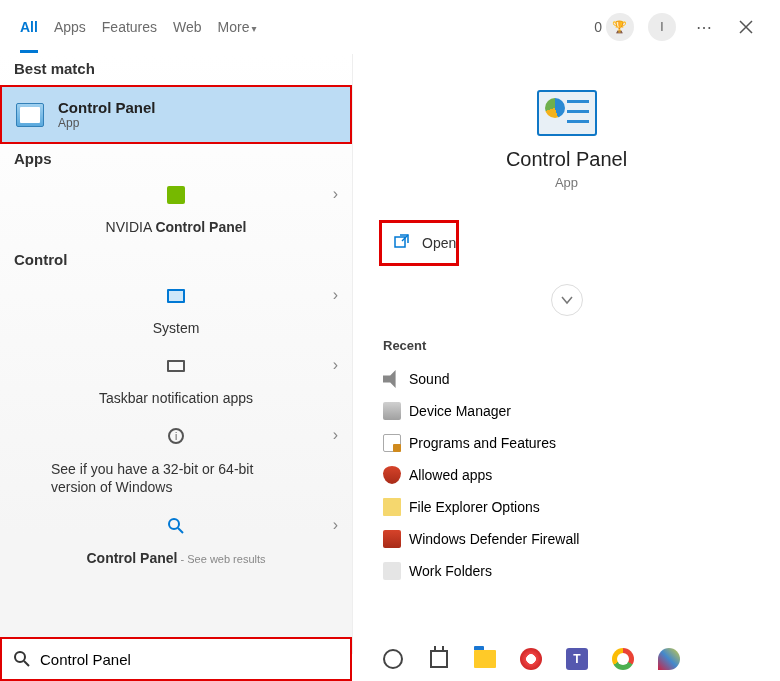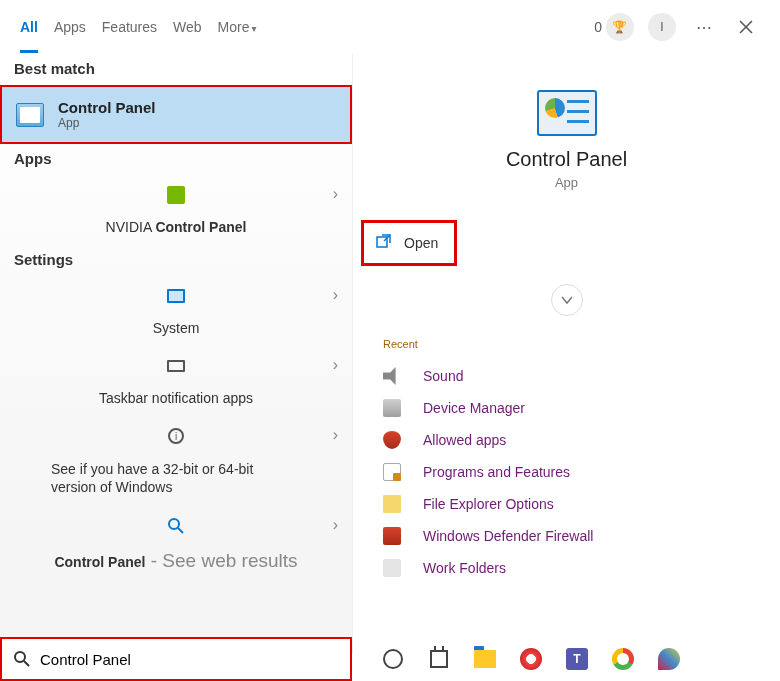--- a/index.html
+++ b/index.html
@@ -25,44 +25,44 @@
 .best-match { border: 2px solid #e00000; background: #bcdcf4; display: flex; align-items: center; padding: 12px 14px; gap: 14px; cursor: pointer; }
 .cp-icon-sm { width: 28px; height: 24px; background: linear-gradient(#9fd0f0,#5aa9dd); border: 1px solid #3280b8; border-radius: 2px; position: relative; }
 .cp-icon-sm::after { content:""; position:absolute; left:3px; top:3px; right:3px; bottom:3px; background:#fff; border-radius:1px; }
 .bm-text .title { font-size: 15px; font-weight: 600; color: #222; }
 .bm-text .sub { font-size: 12px; color: #555; }
 
 .row { display: flex; align-items: center; padding: 10px 14px; gap: 14px; cursor: pointer; position: relative; flex-direction: column; }
 .row .chev { position: absolute; right: 14px; color: #888; }
 .row .lbl { font-size: 14px; color: #333; }
 .row .lbl b { font-weight: 600; }
-.row .web-suffix { color: #888; font-size: 19px; }
+.row .web-suffix { color: #888; font-size: 11px; }
 .ic { width: 20px; height: 20px; display: flex; align-items: center; justify-content: center; font-size: 14px; }
 .nvidia { width: 18px; height: 18px; background: #76b900; border-radius: 2px; }
 .monitor { width: 18px; height: 14px; border: 2px solid #0078d4; border-radius: 1px; background:#cfe8f9; }
 .rect { width: 18px; height: 12px; border: 2px solid #555; border-radius: 1px; }
 .info { width: 16px; height: 16px; border: 2px solid #555; border-radius: 50%; display:flex;align-items:center;justify-content:center;font-size:10px;color:#555; }
 .srch { width:16px;height:16px; }
 .twoLine .lbl { line-height: 1.3; }
 
 
 .right { flex: 1; background: #fff; border-left: 1px solid #eee; padding-top: 36px; }
 .right-header { text-align: center; }
 .cp-icon-lg { width: 60px; height: 46px; margin: 0 auto 12px; border: 2px solid #0f77c6; border-radius: 3px; background: #e8f0f6; position: relative; }
 .cp-icon-lg::before { content:""; position:absolute; left:6px; top:6px; width:20px; height:20px; border-radius:50%; background: conic-gradient(#2a8ad4 0 45%, #f3b21b 45% 70%, #6fb04d 70% 100%); }
 .cp-icon-lg::after { content:""; position:absolute; right:6px; top:8px; width:22px; height:28px; background: repeating-linear-gradient(#2a8ad4 0 3px, transparent 3px 10px); }
 .right-title { font-size: 20px; color: #222; margin-bottom: 4px; }
 .right-sub { font-size: 13px; color: #777; margin-bottom: 30px; }
-.open-row-wrap { border: 3px solid #e00000; width: 96px; margin-left: 8px; }
+.open-row-wrap { border: 3px solid #e00000; width: 80px; margin-left: 26px; }
 .open-row { display: flex; align-items: center; gap: 12px; padding: 10px 12px; cursor: pointer; }
 .open-row .lbl { font-size: 14px; color: #333; }
 .open-icon { color: #0078d4; }
 .expand { width: 32px; height: 32px; border:1px solid #ddd; border-radius: 50%; margin: 18px auto; display:flex;align-items:center;justify-content:center; cursor:pointer; }
-.recent-label { font-size: 11px; font-weight: 400; color: #a16207; padding: 4px 30px 10px; }
-.recent-item { display: flex; align-items: center; gap: 22px; padding: 7px 30px; cursor: pointer; font-size: 14px; color: #701a75; }
+.recent-label { font-size: 13px; font-weight: 700; color: #404040; padding: 4px 30px 10px; }
+.recent-item { display: flex; align-items: center; gap: 8px; padding: 7px 30px; cursor: pointer; font-size: 14px; color: #000000; }
 .ri-ic { width: 18px; height: 18px; border-radius: 2px; }
 .ri-speaker { background: #888; clip-path: polygon(0 30%, 40% 30%, 70% 0, 70% 100%, 40% 70%, 0 70%); }
 .ri-dev { background: linear-gradient(#d0d0d0,#a0a0a0); }
 .ri-shield { background: linear-gradient(#d6432a,#a82b18); border-radius: 50% 50% 50% 50% / 40% 40% 60% 60%; }
 .ri-prog { background:#fff; border:1px solid #aaa; position:relative; }
 .ri-prog::after{content:"";position:absolute;bottom:-1px;right:-1px;width:8px;height:8px;background:#d08a1d;border-radius:1px;}
 .ri-fw { background: linear-gradient(#d6432a,#a82b18); border-radius:2px; }
 .ri-folder { background:#f5d76e; border-radius:1px; }
 .ri-wf { background:#e5e5e5; }
 
@@ -127,21 +127,21 @@
 
     <div class="section-label">Apps</div>
     <div class="row">
       <span class="ic">
           <span class="nvidia"></span>
         </span>
       <span class="lbl"><span>NVIDIA </span><b>Control Panel</b></span>
       <span class="chev">›</span>
     </div>
 
-    <div class="section-label">Settings</div>
+    <div class="section-label">Control</div>
     <div class="row">
       <span class="ic">
           <span class="monitor"></span>
         </span>
       <span class="lbl">System</span>
       <span class="chev">›</span>
     </div>
     <div class="row">
       <span class="ic">
           <span class="rect"></span>
@@ -195,26 +195,26 @@
     <div class="recent-label">Recent</div>
     <div class="recent-item">
         <span class="ri-ic ri-speaker"></span>
         <span>Sound</span>
       </div>
     <div class="recent-item">
         <span class="ri-ic ri-dev"></span>
         <span>Device Manager</span>
       </div>
     <div class="recent-item">
+        <span class="ri-ic ri-prog"></span>
+        <span>Programs and Features</span>
+      </div>
+    <div class="recent-item">
         <span class="ri-ic ri-shield"></span>
         <span>Allowed apps</span>
-      </div>
-    <div class="recent-item">
-        <span class="ri-ic ri-prog"></span>
-        <span>Programs and Features</span>
       </div>
     <div class="recent-item">
         <span class="ri-ic ri-folder"></span>
         <span>File Explorer Options</span>
       </div>
     <div class="recent-item">
         <span class="ri-ic ri-fw"></span>
         <span>Windows Defender Firewall</span>
       </div>
     <div class="recent-item">

